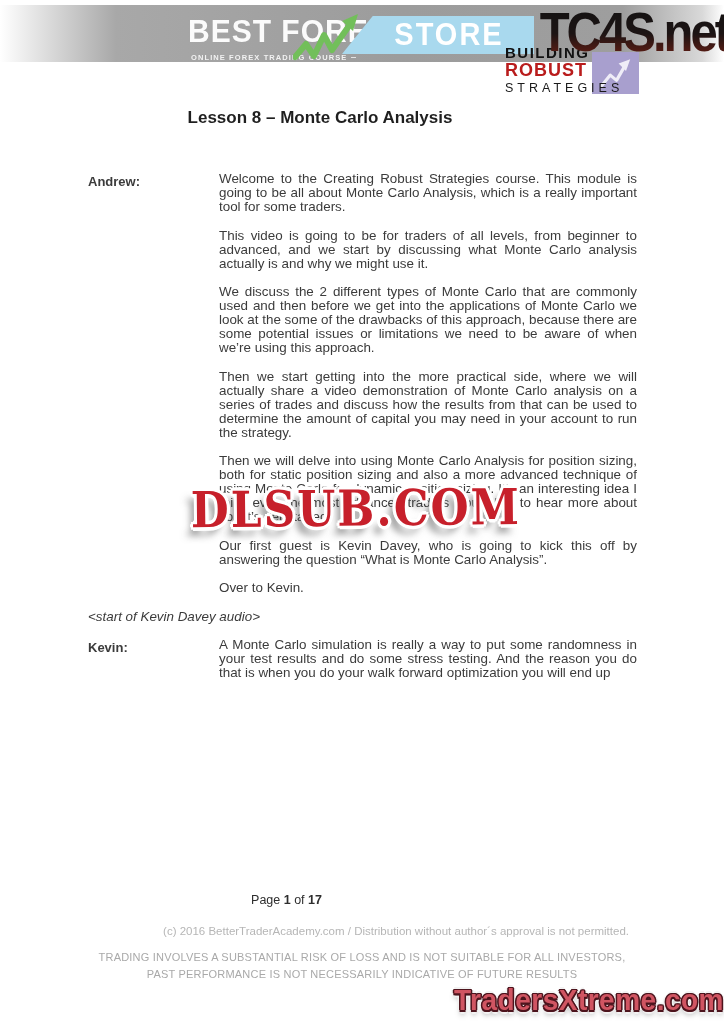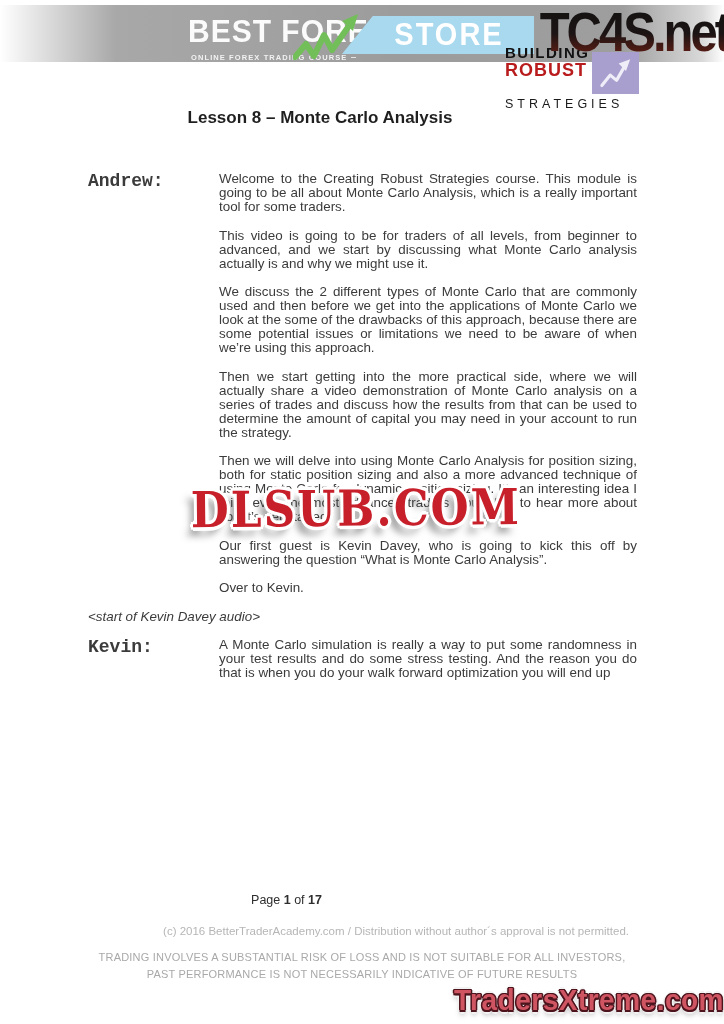--- a/index.html
+++ b/index.html
@@ -51,32 +51,32 @@
     }
   }
 
   .brs { position:absolute; left:505px; top:44px; width:140px; z-index:2; }
   .brs-square {
     position:absolute; left:87px; top:8px; width:47px; height:42px;
     background:#a89fce; z-index:0;
   }
   .brs-l1 { position:relative; font-size:15px; font-weight:bold; letter-spacing:1.5px; color:#121212; z-index:1; }
   .brs-l2 { position:relative; font-size:18px; font-weight:bold; letter-spacing:1px; color:#b91c1c; margin-top:-1px; z-index:1; }
-  .brs-l3 { position:relative; font-size:12.5px; letter-spacing:4px; color:#1a1a1a; margin-top:16px; z-index:1; }
+  .brs-l3 { position:relative; font-size:12.5px; letter-spacing:4px; color:#1a1a1a; margin-top:0; z-index:1; }
 
   
   .doc-title {
     position:absolute; top:108px; left:0; width:640px; text-align:center;
     font-size:17px; font-weight:bold; color:#1f1f1f;
   }
 
   
   .transcript { position:absolute; top:172px; left:88px; width:549px; color:#3b3b3b; }
   .row { display:flex; }
-  .speaker { width:131px; min-width:131px; font-size:18px; font-weight:bold; line-height:19.4px;font-family:Liberation Mono, monospace; }
+  .speaker { width:131px; min-width:131px; font-size:13px; font-weight:bold; line-height:19.4px; }
   .speech { flex:1; }
   .speech p, .stage-note {
     font-size:13.4px; line-height:14px; text-align:justify; margin-bottom:14.5px;
   }
   .stage-note { font-style:italic; text-align:left; }
 
   
   .watermark {
     position:absolute; top:484px; left:356px; transform:translateX(-50%) rotate(-0.6deg) scale(1.04,1.18);
     font-family:"DejaVu Serif","Liberation Serif",serif;

